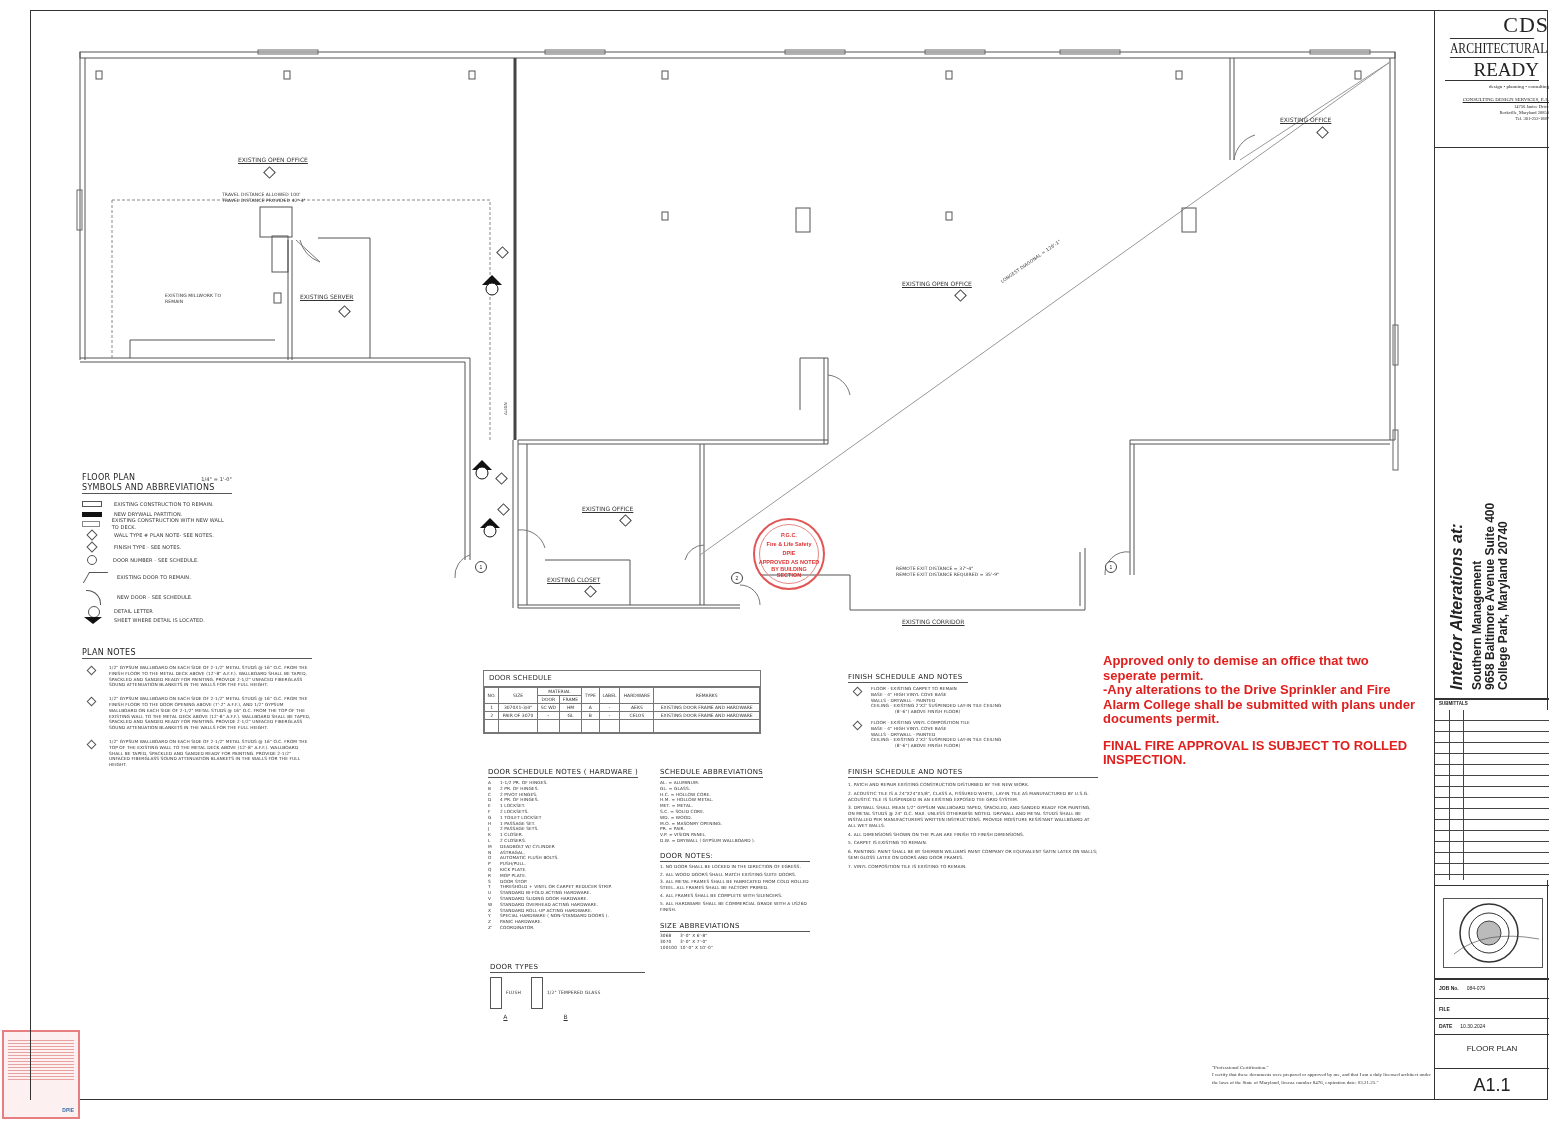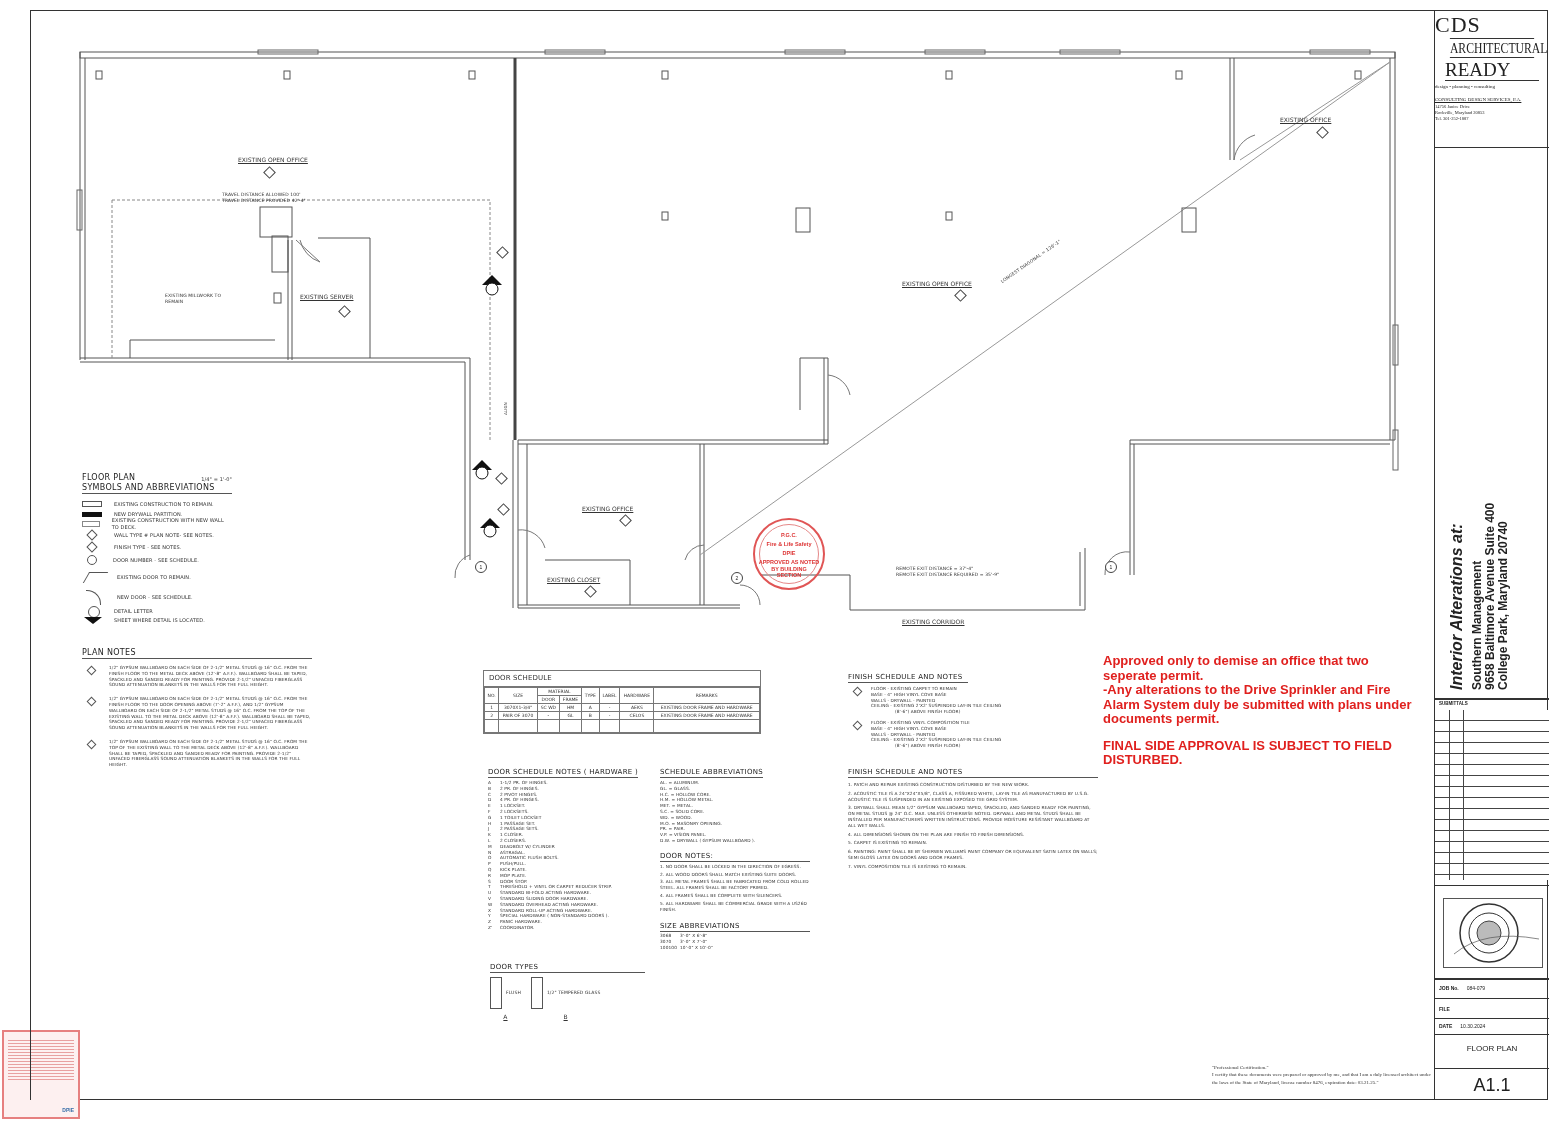--- a/index.html
+++ b/index.html
@@ -497,40 +497,40 @@
       <div class="cad" style="font-size: 4.3px; margin-bottom: 3px;">5.  CARPET IS EXISTING TO REMAIN.</div>
       <div class="cad" style="font-size: 4.3px; margin-bottom: 3px;">6.  PAINTING: PAINT SHALL BE BY SHERWIN WILLIAMS PAINT COMPANY OR EQUIVALENT SATIN LATEX ON WALLS; SEMI GLOSS LATEX ON DOORS AND DOOR FRAMES.</div>
       <div class="cad" style="font-size: 4.3px; margin-bottom: 3px;">7.  VINYL COMPOSITION TILE IS EXISTING TO REMAIN.</div>
     </div>
 </div>
 
 <div class="abs red" style="left:1103px;top:654px;width:330px">
   <div>Approved only to demise an office that two</div>
   <div>seperate permit.</div>
   <div>-Any alterations to the Drive Sprinkler and Fire</div>
-  <div>Alarm System duly be submitted with plans under</div>
+  <div>Alarm College shall be submitted with plans under</div>
   <div>documents permit.</div>
   <div style="height:12px"></div>
-  <div>FINAL SIDE APPROVAL IS SUBJECT TO FIELD</div>
-  <div>DISTURBED.</div>
+  <div>FINAL FIRE APPROVAL IS SUBJECT TO ROLLED</div>
+  <div>INSPECTION.</div>
 </div>
 
 <div class="abs" style="left:1212px;top:1064px;width:222px;font-family:'Liberation Serif',serif;font-size:5px;color:#333;line-height:1.45">
   <div>"Professional Certification."</div>
   <div>I certify that these documents were prepared or approved by me, and that I am a duly licensed architect under the laws of the State of Maryland, license number 8476, expiration date: 03.21.25."</div>
 </div>
 
 <div class="abs" style="left:2px;top:1030px;width:74px;height:85px;border:2px solid #e68080;background:#fdf0f0">
   <div style="margin:6px 4px;height:42px;background:repeating-linear-gradient(#fdf0f0 0 2px,#e8a0a0 2px 3px)"></div>
   <div style="position:absolute;right:4px;bottom:4px;font-size:5px;color:#3a6fa8;font-weight:bold">DPIE</div>
 </div>
 <div class="abs" style="left:30px;top:1010px;width:1px;height:90px;background:#333"></div>
 
 <div class="title-block">
-  <div style="text-align:left;padding-top:4px">
+  <div style="text-align:right;padding-top:4px">
     <div style="font-family:'Liberation Serif',serif;font-size:22px;line-height:22px;letter-spacing:1px">CDS</div>
     <div style="font-family:'Liberation Serif',serif;font-size:15px;line-height:18px;border-top:1px solid #333;border-bottom:1px solid #333;margin:2px 3px;transform:scaleX(0.78);transform-origin:center">ARCHITECTURAL</div>
     <div style="font-family:'Liberation Serif',serif;font-size:19px;line-height:20px;border-bottom:1px solid #333;margin:0 10px">READY</div>
     <div style="font-family:'Liberation Serif',serif;font-size:5px;margin-top:3px">design  •  planning  •  consulting</div>
     <div style="font-family:'Liberation Serif',serif;font-size:5px;margin-top:8px;text-decoration:underline">CONSULTING DESIGN SERVICES, P.A.</div>
     <div style="font-family:'Liberation Serif',serif;font-size:4.5px;line-height:6px;margin-top:2px">
       <div>14756 Janice Drive</div>
       <div>Rockville, Maryland 20853</div>
       <div>Tel. 301-252-1887</div>
     </div>

